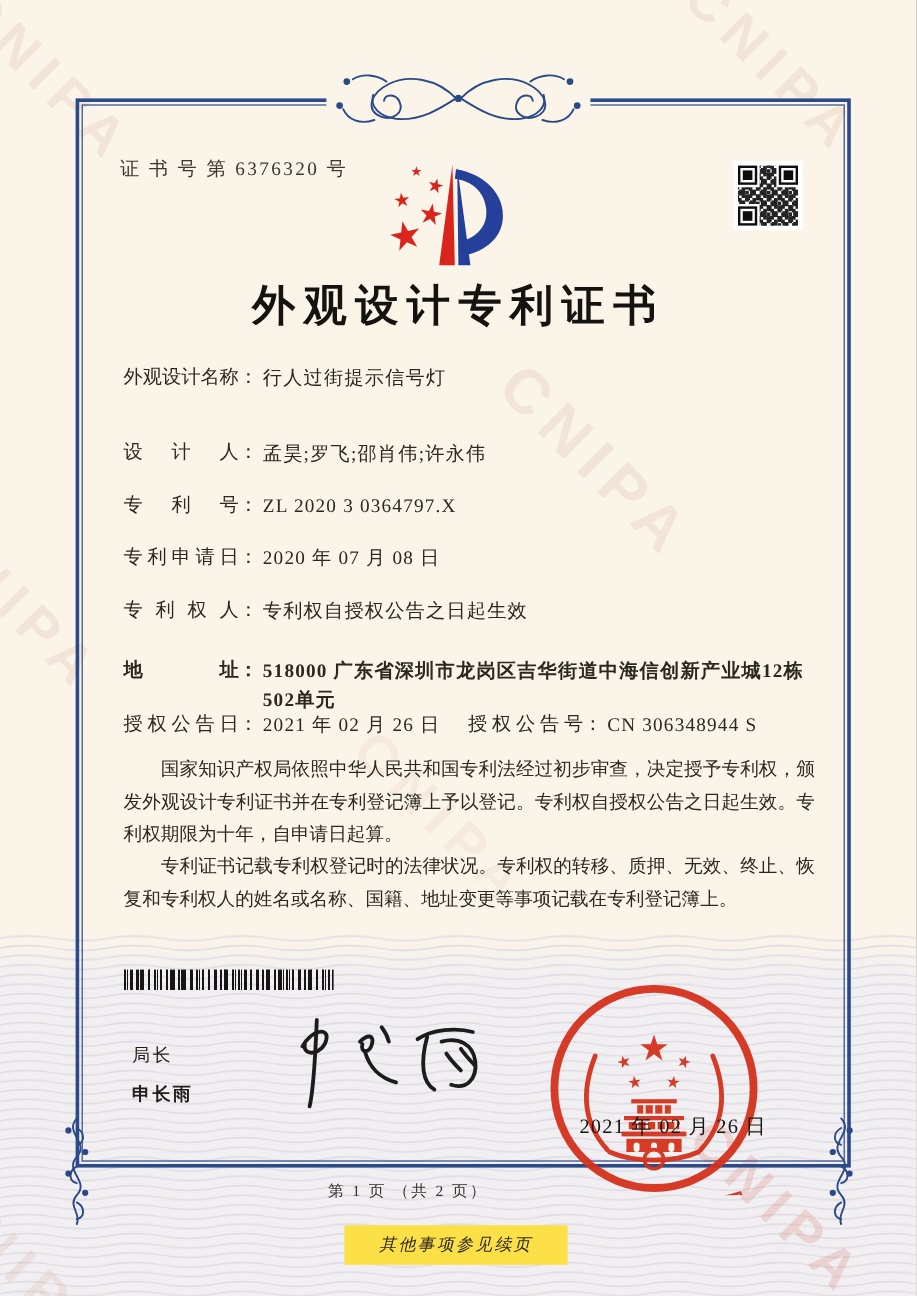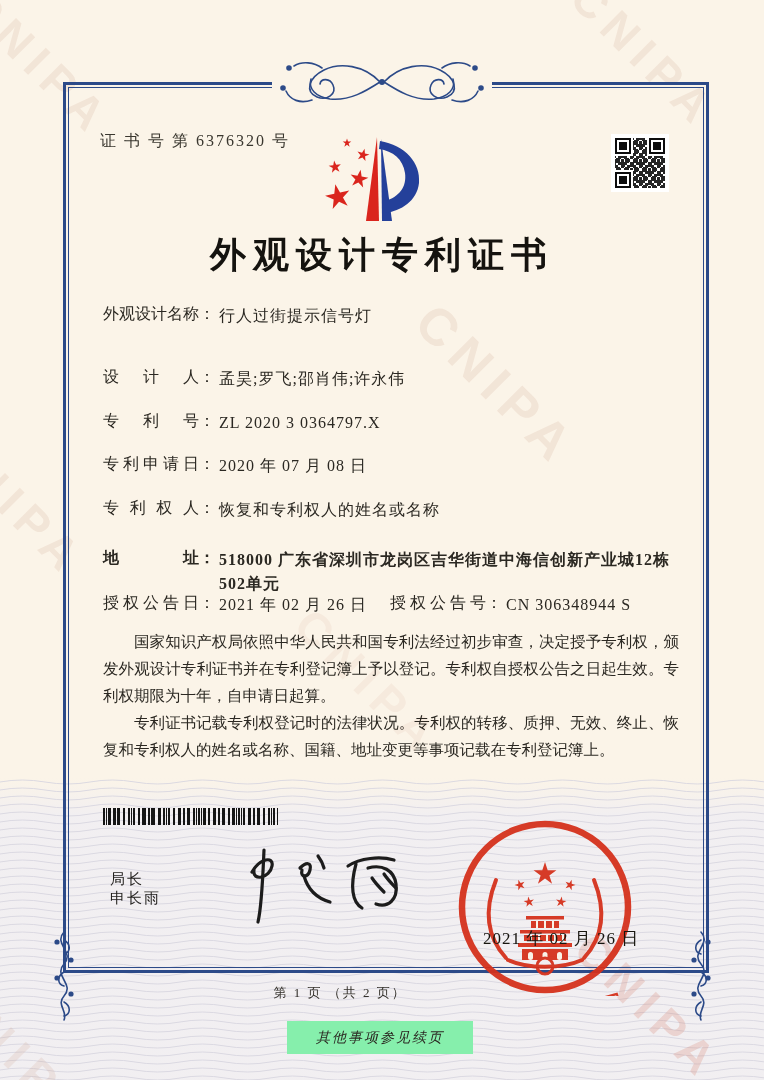--- a/index.html
+++ b/index.html
@@ -59,31 +59,31 @@
   .body-text p{margin:0;text-indent:2em;}
   
   .barcode{position:absolute;left:103px;top:808px;width:175px;height:17px;z-index:5;
     background-image:
       repeating-linear-gradient(90deg,#151515 0 2px,transparent 2px 5px),
       repeating-linear-gradient(90deg,transparent 0 3px,#151515 3px 4px,transparent 4px 9px),
       repeating-linear-gradient(90deg,#151515 0 1px,transparent 1px 7px);}
   
   .signer{position:absolute;left:110px;top:870px;z-index:5;
     font-family:"Liberation Sans","DejaVu Sans",sans-serif;font-size:15px;color:#1f1d1a;letter-spacing:2px;}
-  .signer .name{}
+  .signer .name{margin-top:14px;font-weight:bold;}
   .signature{position:absolute;left:225px;top:845px;z-index:5;}
   
   .seal{position:absolute;left:456px;top:818px;z-index:6;opacity:.94;}
   .seal-date{position:absolute;left:468px;top:927px;width:186px;z-index:7;
     font-size:17px;letter-spacing:1px;color:#17150f;text-align:center;white-space:nowrap;}
   
   .page-info{position:absolute;left:0;top:984px;width:680px;text-align:center;z-index:5;
     font-size:13px;letter-spacing:2px;color:#33302a;}
   .note-box{position:absolute;left:287px;top:1021px;width:186px;height:33px;z-index:6;
-    background:#86efac;display:flex;align-items:center;justify-content:center;}
+    background:#fde047;display:flex;align-items:center;justify-content:center;}
   .note-box span{font-size:14px;letter-spacing:2px;color:#2b2822;font-style:italic;}
 </style>
 </head>
 <body>
 
 <svg width="0" height="0" style="position:absolute" aria-hidden="true">
   <defs>
     <polygon id="st" points="0,-1 0.225,-0.309 0.951,-0.309 0.363,0.118 0.588,0.809 0,0.382 -0.588,0.809 -0.363,0.118 -0.951,-0.309 -0.225,-0.309"></polygon>
   </defs>
 </svg>
@@ -187,21 +187,21 @@
     <div class="frow r3">
       <span class="flabel">专利号</span><span class="fcolon">：</span>
       <span class="fvalue">ZL 2020 3 0364797.X</span>
     </div>
     <div class="frow r4">
       <span class="flabel">专利申请日</span><span class="fcolon">：</span>
       <span class="fvalue">2020 年 07 月 08 日</span>
     </div>
     <div class="frow r5">
       <span class="flabel">专利权人</span><span class="fcolon">：</span>
-      <span class="fvalue">恢复和专利权人的姓名或名称</span>
+      <span class="fvalue">专利权自授权公告之日起生效</span>
     </div>
     <div class="frow r6 wrap">
       <span class="flabel">地址</span><span class="fcolon">：</span>
       <span class="fvalue">518000 广东省深圳市龙岗区吉华街道中海信创新产业城12栋502单元</span>
     </div>
     <div class="frow r7">
       <span class="flabel">授权公告日</span><span class="fcolon">：</span>
       <span class="fvalue">2021 年 02 月 26 日</span>
       <span class="grant2">
         <span class="flabel">授权公告号</span><span class="fcolon">：</span>

